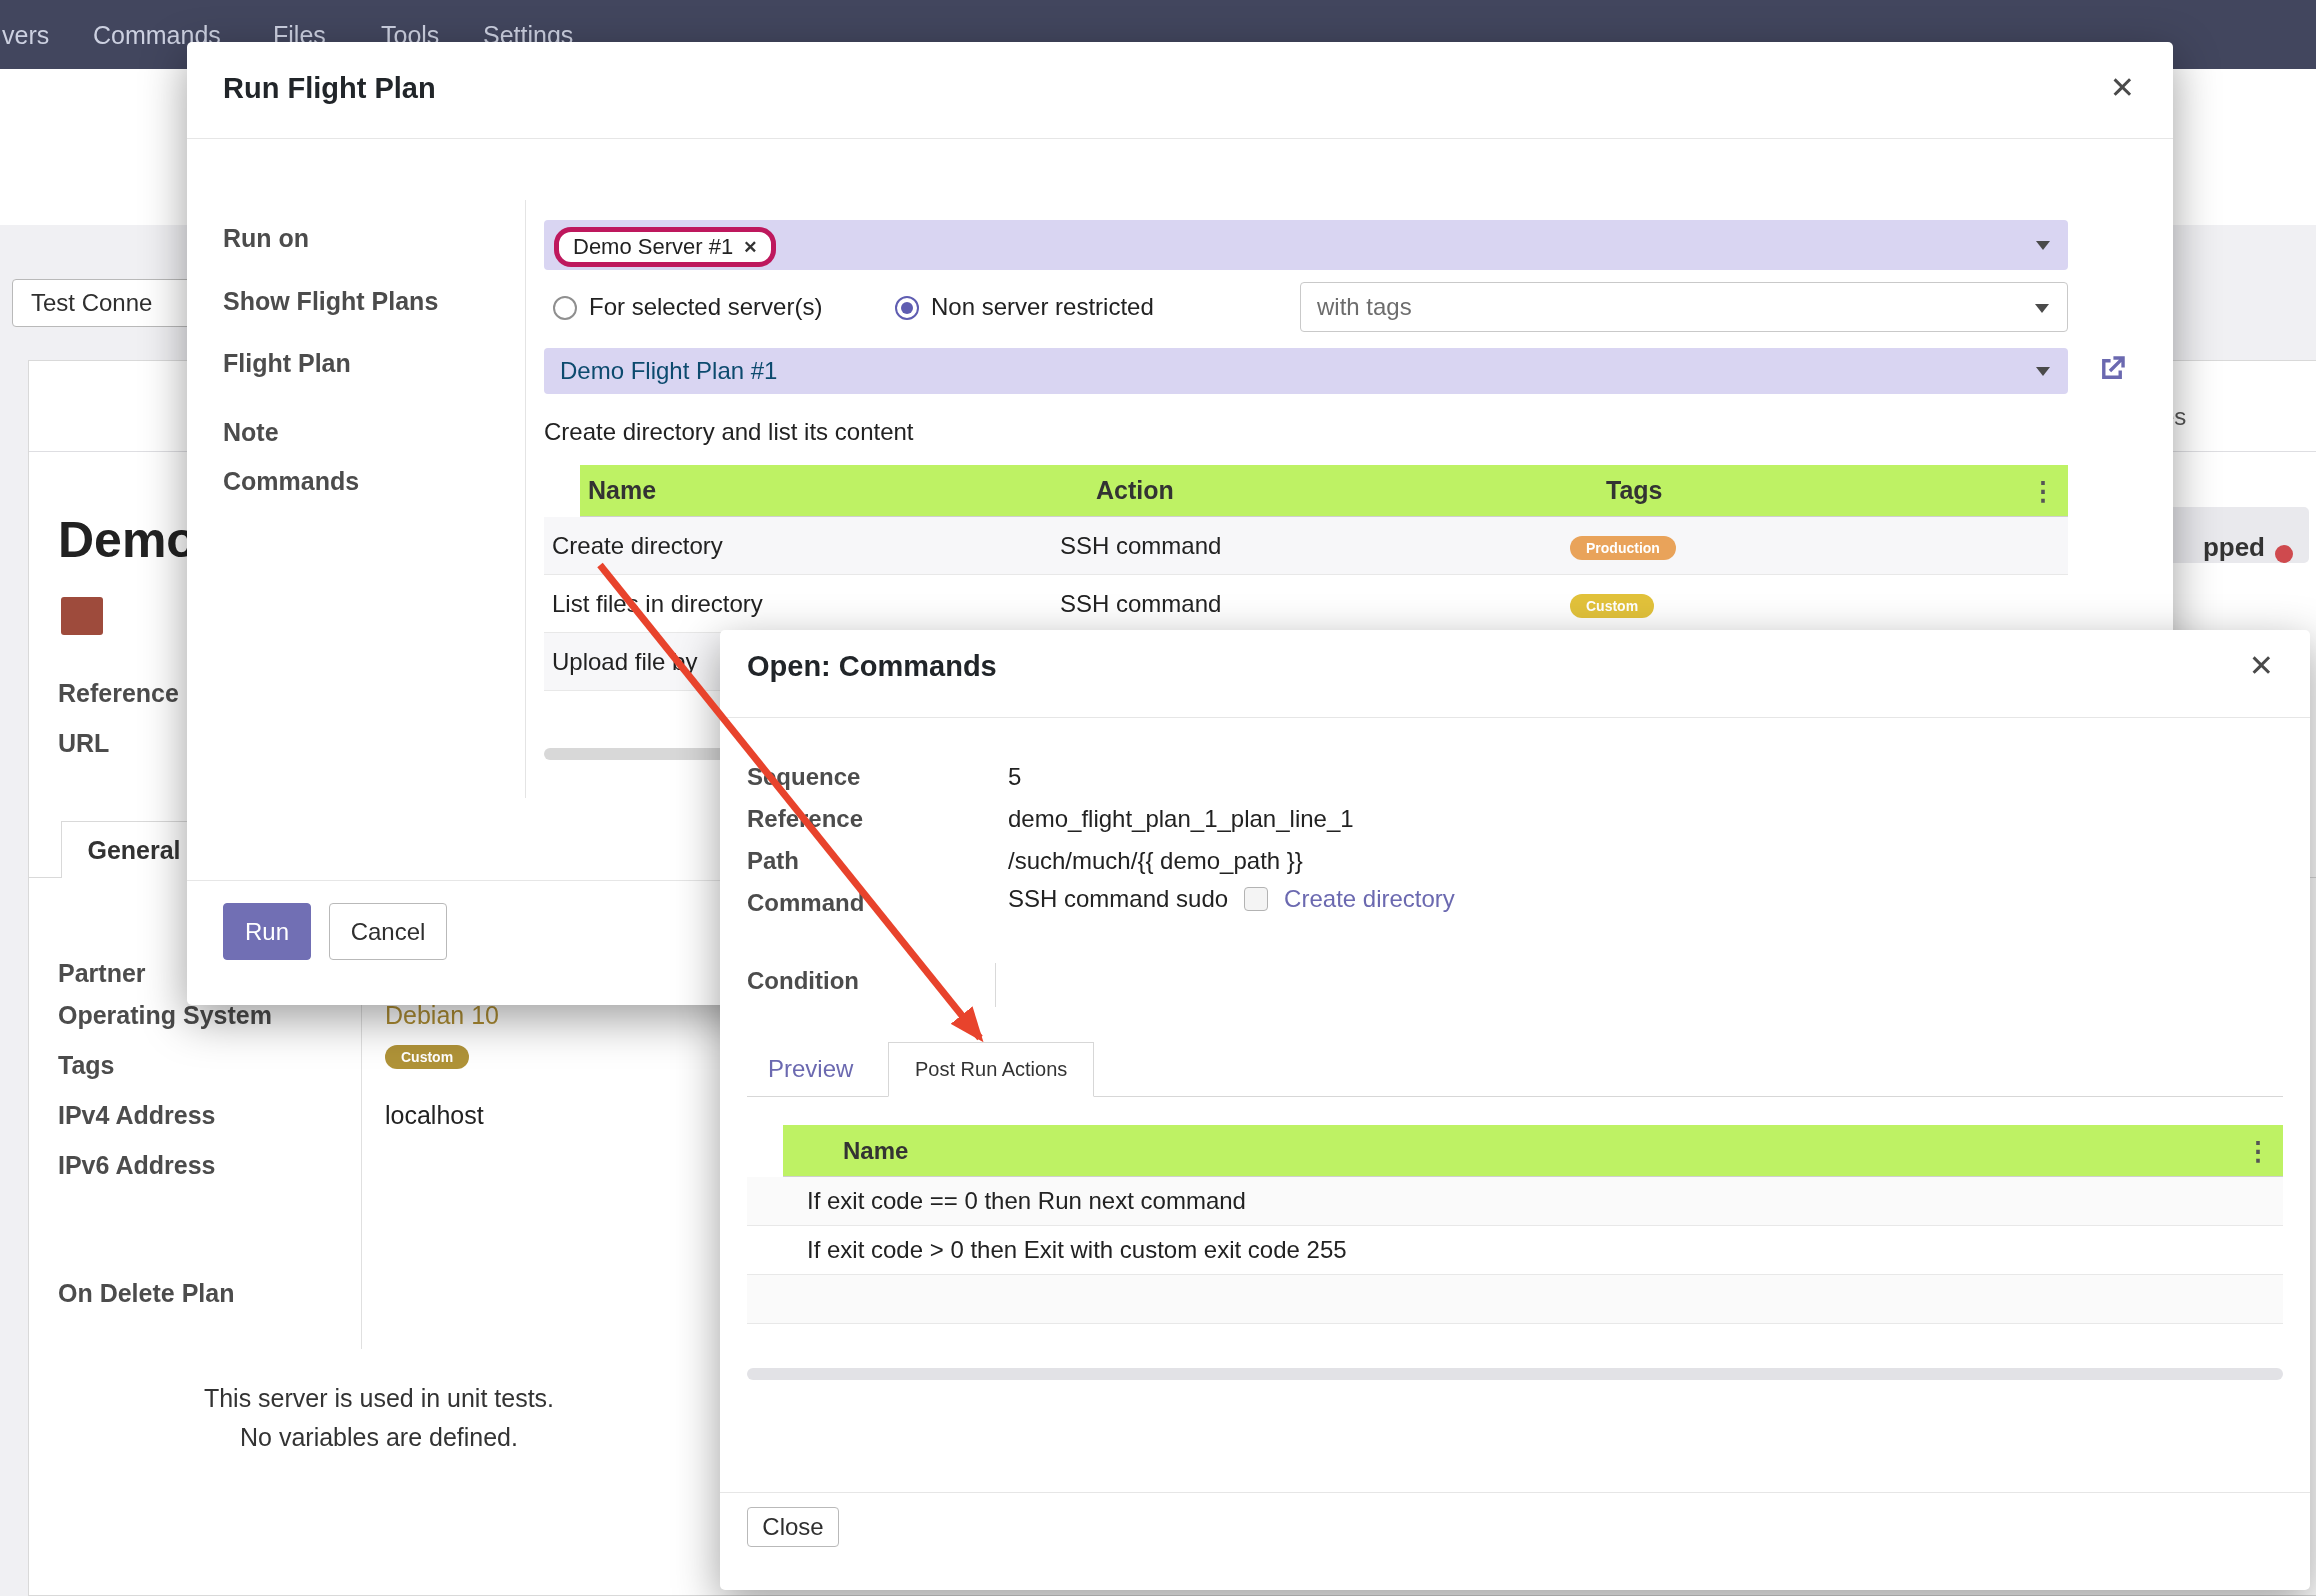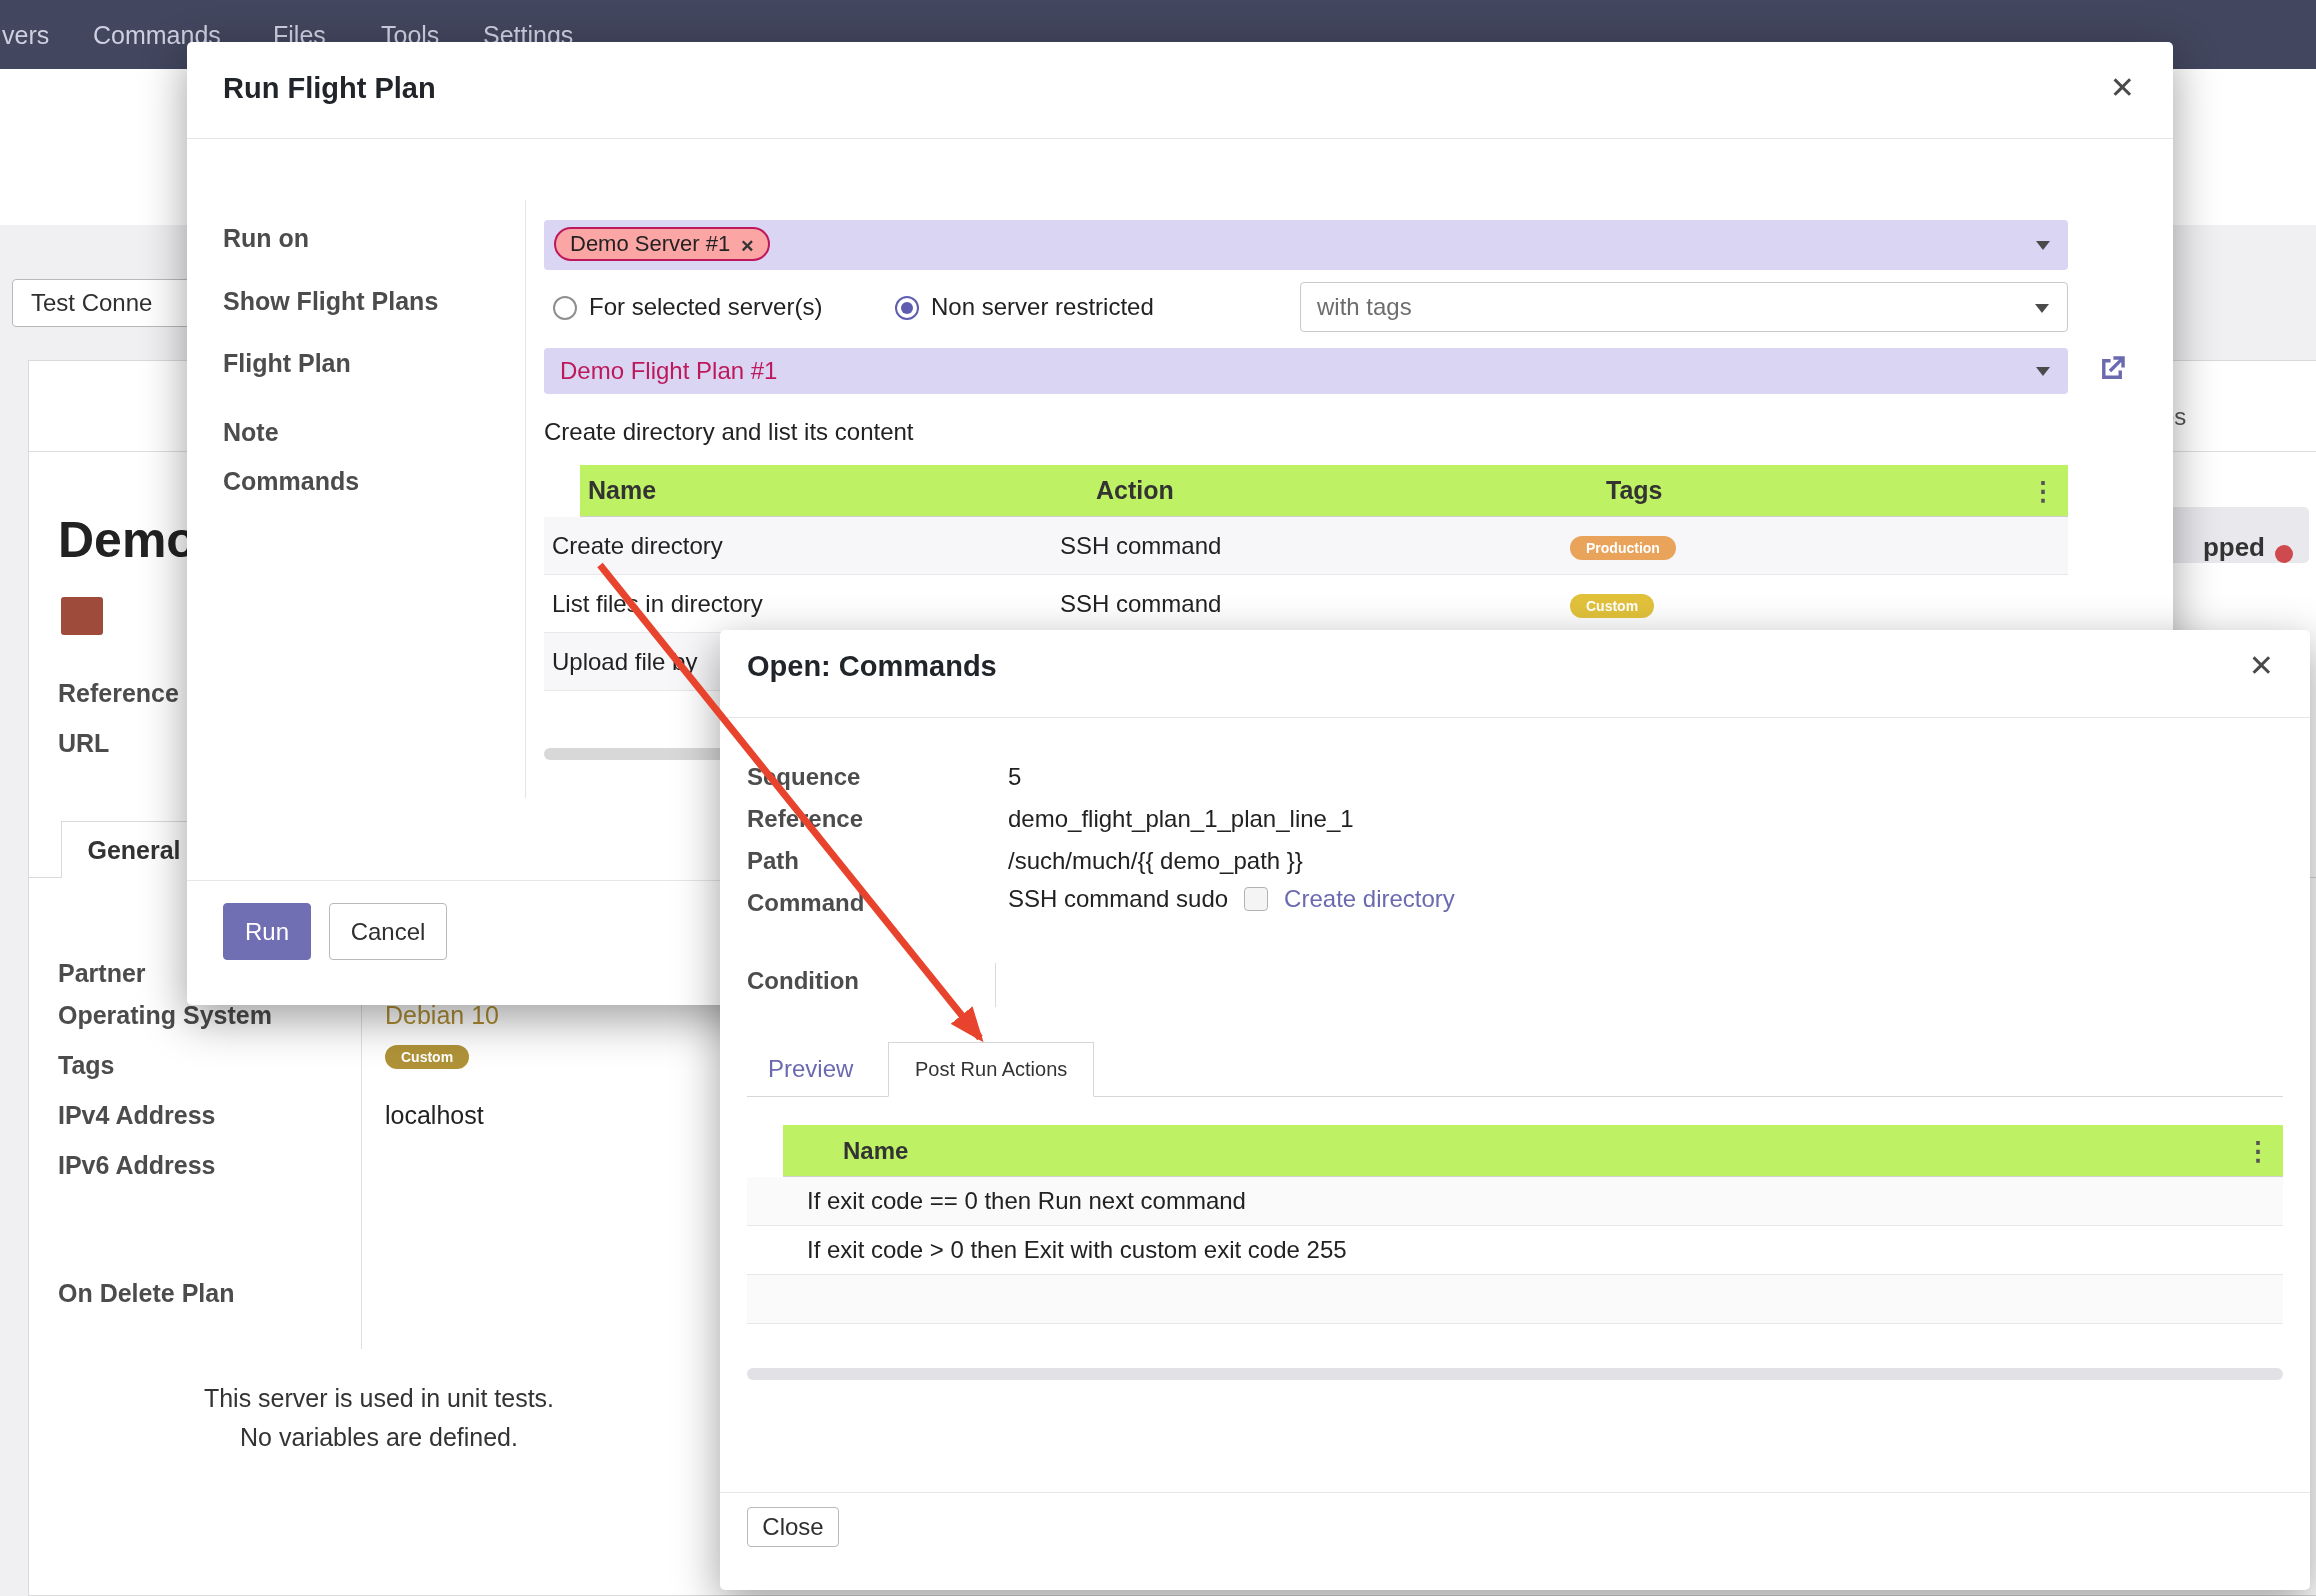--- a/index.html
+++ b/index.html
@@ -33,21 +33,21 @@
 
   .radio { position:absolute; width:24px; height:24px; border:2px solid #8f8f8f; border-radius:50%; background:#fff; cursor:pointer; }
   .radio.sel { border-color:#5f5db1; }
   .radio.sel::after { content:""; position:absolute; left:4px; top:4px; width:12px; height:12px; border-radius:50%; background:#5f5db1; }
   .radiolabel { position:absolute; font-size:24px; color:#222; white-space:nowrap; }
 
   .thead { display:flex; align-items:center; background:#bef264; border-bottom:1px solid #cfcfcf; font-weight:bold; font-size:25px; color:#333; position:relative;margin-left:36px; }
   .trow { display:flex; align-items:center; border-bottom:1px solid #e8e8e8; font-size:24px; color:#222; position:relative; }
   .dots { font-size:26px; color:#555; font-weight:bold; line-height:1; }
 
-  .chip { display:inline-flex; align-items:flex-end; gap:10px; background:#fca5a5; border:2px solid #be185d; border-radius:17px; padding:2px 14px; font-size:22px; color:#222; }
+  .chip { display:inline-flex; align-items:center; gap:10px; background:#ffffff; border:5px solid #be185d; border-radius:17px; padding:2px 14px; font-size:22px; color:#222; }
   .chip .x { font-size:17px; font-weight:bold; color:#333; cursor:pointer; }
 
   .link { color:#6b69b0; cursor:pointer; }
   .checkbox { display:inline-block; width:24px; height:24px; border:1px solid #b3b3b3; border-radius:4px; background:#f4f4f4; cursor:pointer; }
 
   .tab-active { position:absolute; display:flex; align-items:center; padding:0 26px; height:55px; background:#fff; border:1px solid #d7d7d7; border-bottom:1px solid #fff; font-size:20px; color:#333; z-index:2; cursor:pointer; }
   .arrow-svg { position:absolute; left:0; top:0; z-index:100; pointer-events:none; }
 </style>
 </head>
 <body>
@@ -131,21 +131,21 @@
     <span class="radiolabel" style="left:402px;top:251px">For selected server(s)</span>
     <span class="radio sel" style="left:708px;top:254px"></span>
     <span class="radiolabel" style="left:744px;top:251px">Non server restricted</span>
 
     <div class="select" style="left:1113px;top:240px;width:768px;height:50px;background:#fff;border:1px solid #c9c9c9">
       <span class="stext" style="color:#6d6d6d">with tags</span>
       <span class="caret" style="right:18px;top:21px"></span>
     </div>
 
     <div class="select lav" style="left:357px;top:306px;width:1524px;height:46px">
-      <span class="stext" style="color:#be185d">Demo Flight Plan #1</span>
+      <span class="stext" style="color:#0c4a6e">Demo Flight Plan #1</span>
       <span class="caret" style="right:18px;top:19px"></span>
     </div>
     <span style="position:absolute;left:1908px;top:310px;width:34px;height:34px">
       <svg viewBox="0 0 24 24" width="34" height="34">
         <path d="M5 5h6v2.4H7.4v9.2h9.2V13H19v6H5z" fill="#6b69b0"></path>
         <path d="M13 3h8v8h-2.4V7.1l-7.2 7.2-1.7-1.7 7.2-7.2H13z" fill="#6b69b0"></path>
       </svg>
     </span>
 
     <span class="val" style="left:357px;top:376px;font-size:24px">Create directory and list its content</span>

